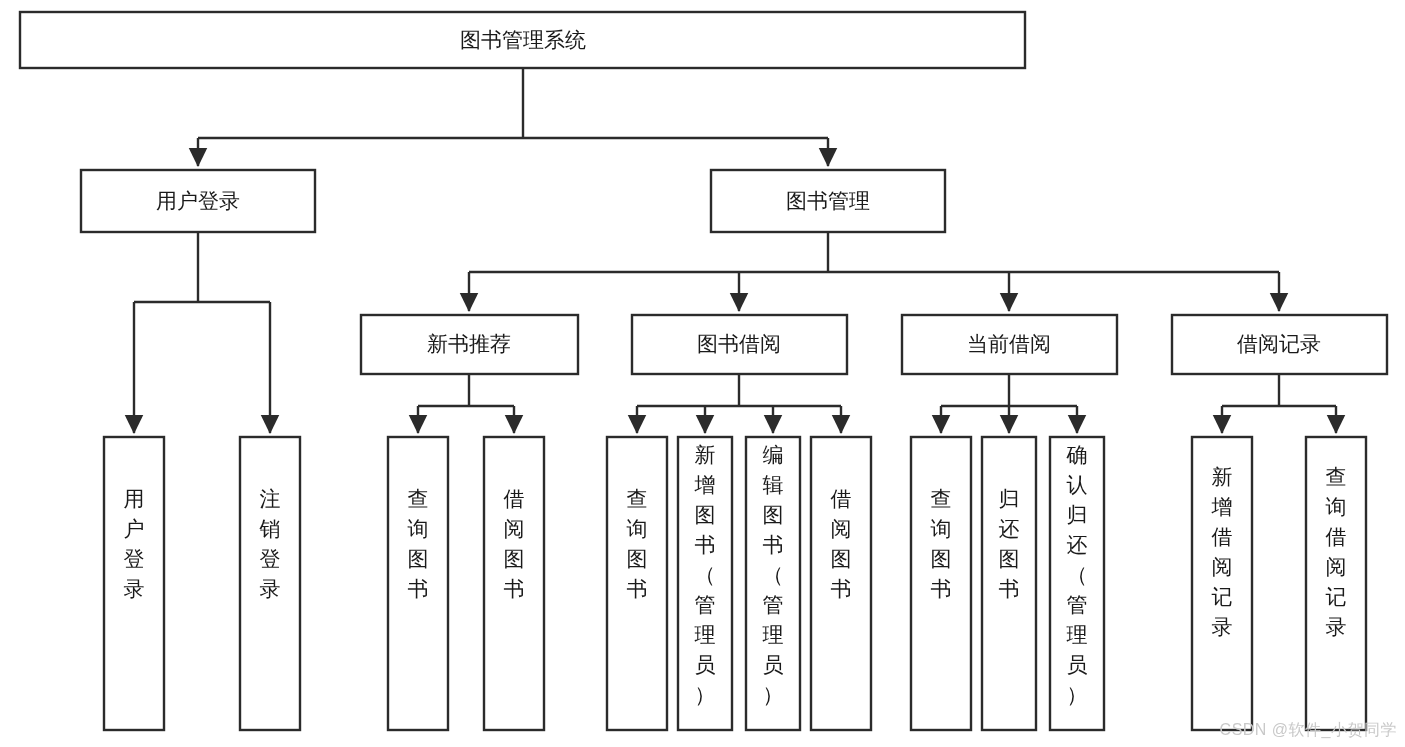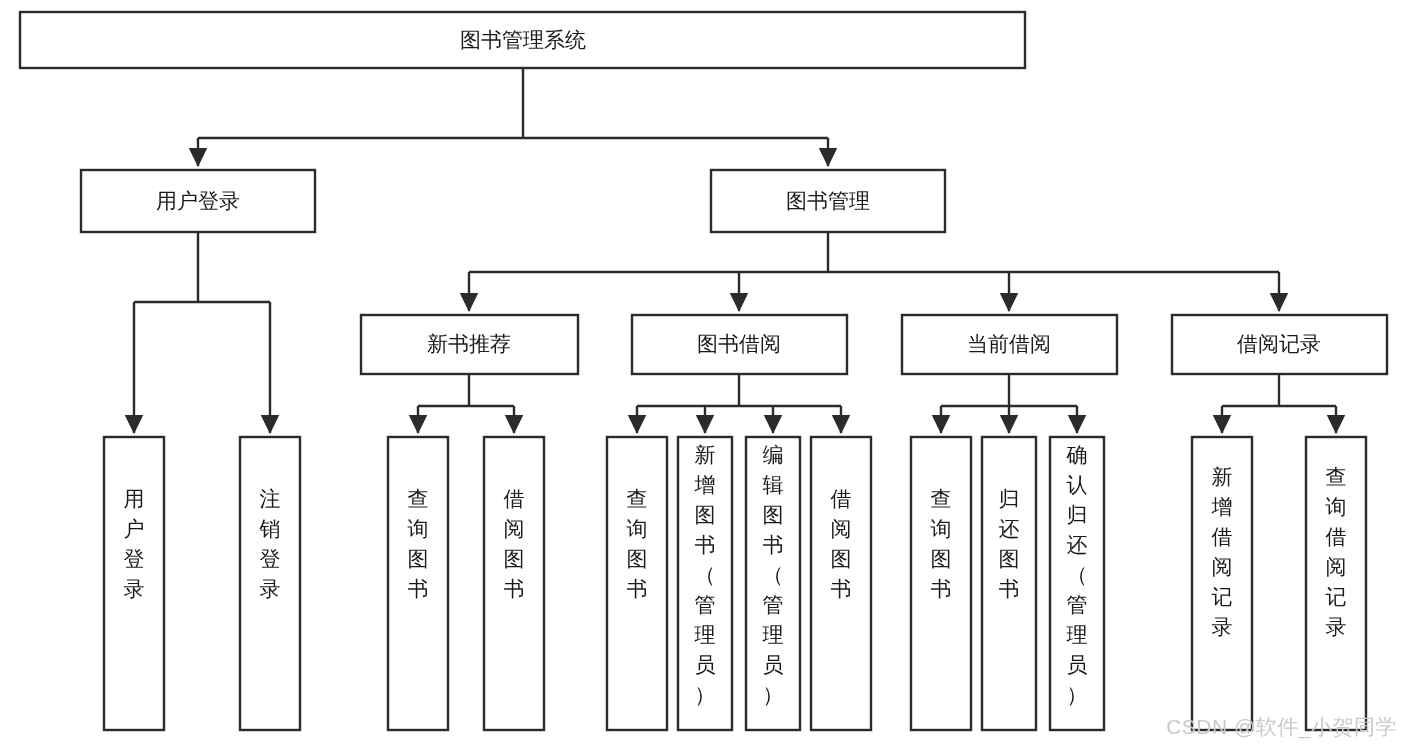--- a/index.html
+++ b/index.html
@@ -47,21 +47,21 @@
     fill: #1a1a1a;
     font-family: "Liberation Sans", "DejaVu Sans", sans-serif;
     font-size: 21px;
     text-anchor: middle;
   }
   .watermark {
     position: absolute;
     right: 8px;
     bottom: 6px;
     color: #c9c9c9;
-    font-size: 21px;
+    font-size: 16px;
     font-family: "Liberation Sans", "DejaVu Sans", sans-serif;
     letter-spacing: 0.5px;
     white-space: nowrap;
     pointer-events: none;
   }
 </style>
 </head>
 <body>
 
 <div id="diagram-root">

